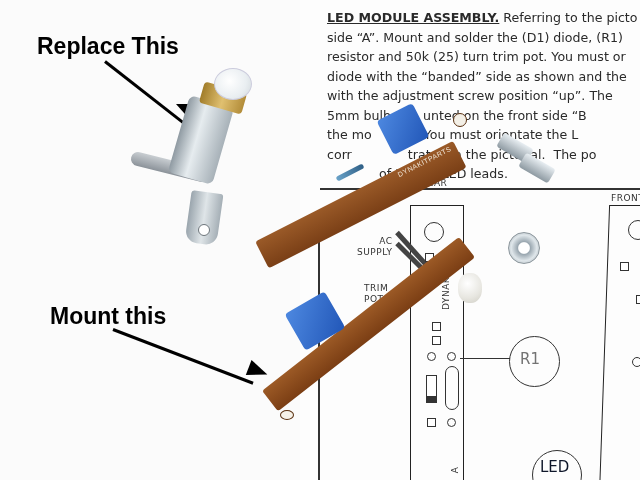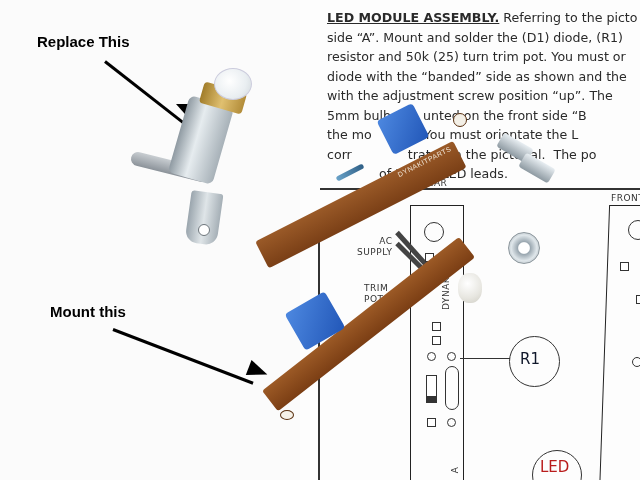--- a/index.html
+++ b/index.html
@@ -3,21 +3,21 @@
 <meta charset="utf-8">
 <style>
   html,body{margin:0;padding:0;}
   body{width:640px;height:480px;overflow:hidden;background:#fbfbfb;position:relative;font-family:"Liberation Sans",sans-serif;}
   .abs{position:absolute;}
   .doc{left:300px;top:0;width:340px;height:480px;background:#fdfdfd;}
   .doc-text{left:327px;top:8px;width:320px;font-family:"DejaVu Sans",sans-serif;font-size:12.6px;line-height:19.5px;color:#2a2a2a;white-space:nowrap;}
   .doc-text .title{font-weight:bold;text-decoration:underline;}
   .schem{border:1.5px solid #222;}
   .lbl{font-family:"DejaVu Sans",sans-serif;font-size:9px;color:#333;letter-spacing:0.5px;}
-  .annot{font-family:"Liberation Sans",sans-serif;font-weight:bold;font-size:15px;color:#000;}
+  .annot{font-family:"Liberation Sans",sans-serif;font-weight:bold;font-size:23px;color:#000;}
   .pad{width:9px;height:9px;border:1.5px solid #333;background:#fff;box-sizing:border-box;}
   .circ{border:1.5px solid #333;border-radius:50%;box-sizing:border-box;}
 </style>
 </head>
 <body>
 
 <div class="abs doc"></div>
 <div class="abs doc-text">
   <div><span class="title">LED MODULE ASSEMBLY.</span><span> Referring  to the picto</span></div>
   <div>side “A”.  Mount and solder the (D1) diode, (R1)</div>
@@ -46,25 +46,25 @@
 <div class="abs pad" style="left:432px;top:322px;"></div>
 <div class="abs pad" style="left:432px;top:336px;"></div>
 <div class="abs lbl" style="left:441px;top:310px;transform:rotate(-90deg);transform-origin:left top;font-size:9px;">DYNAKIT</div>
 <div class="abs circ" style="left:427px;top:352px;width:9px;height:9px;"></div>
 <div class="abs circ" style="left:447px;top:352px;width:9px;height:9px;"></div>
 <div class="abs" style="left:426px;top:375px;width:11px;height:28px;border:1.5px solid #333;background:linear-gradient(#fff 75%,#333 75%);box-sizing:border-box;"></div>
 <div class="abs" style="left:445px;top:366px;width:14px;height:44px;border:1.5px solid #333;border-radius:7px;box-sizing:border-box;"></div>
 <div class="abs pad" style="left:427px;top:418px;"></div>
 <div class="abs circ" style="left:447px;top:418px;width:9px;height:9px;"></div>
 <div class="abs circ" style="left:509px;top:336px;width:51px;height:51px;"></div>
-<div class="abs" style="left:520px;top:350px;font-family:'DejaVu Sans',sans-serif;font-size:15px;color:#0f172a;">R1</div>
+<div class="abs" style="left:520px;top:350px;font-family:'DejaVu Sans',sans-serif;font-size:15px;color:#737373;">R1</div>
 <div class="abs" style="left:460px;top:358px;width:50px;height:1px;background:#333;"></div>
 <div class="abs lbl" style="left:452px;top:465px;transform:rotate(-90deg);">A</div>
 <div class="abs circ" style="left:532px;top:450px;width:50px;height:50px;"></div>
-<div class="abs" style="left:540px;top:458px;font-family:'DejaVu Sans',sans-serif;font-size:15px;color:#b91c1c;">LED</div>
+<div class="abs" style="left:540px;top:458px;font-family:'DejaVu Sans',sans-serif;font-size:15px;color:#0f172a;">LED</div>
 <div class="abs lbl" style="left:611px;top:193px;">FRONT</div>
 <div class="abs schem" style="left:604px;top:205px;width:60px;height:290px;transform:skewX(-2deg);"></div>
 <div class="abs circ" style="left:628px;top:220px;width:20px;height:20px;"></div>
 <div class="abs pad" style="left:620px;top:262px;"></div>
 <div class="abs pad" style="left:636px;top:295px;"></div>
 <div class="abs circ" style="left:632px;top:357px;width:10px;height:10px;"></div>
 
 <div class="abs annot" style="left:37px;top:33px;">Replace This</div>
 <div class="abs" style="left:105px;top:60px;width:100px;height:3px;background:#000;transform:rotate(38deg);transform-origin:left;"></div>
 <div class="abs" style="left:176px;top:104px;width:0;height:0;border-left:16px solid transparent;border-right:0 solid transparent;border-top:18px solid #000;transform:rotate(0deg);"></div>

